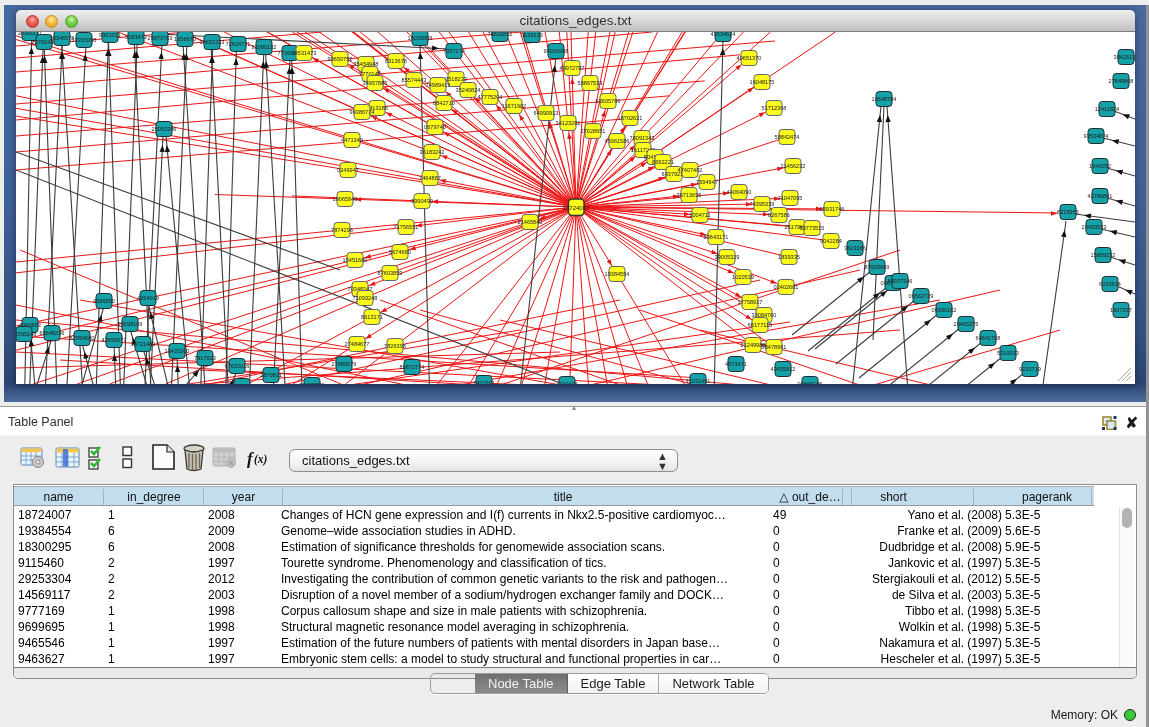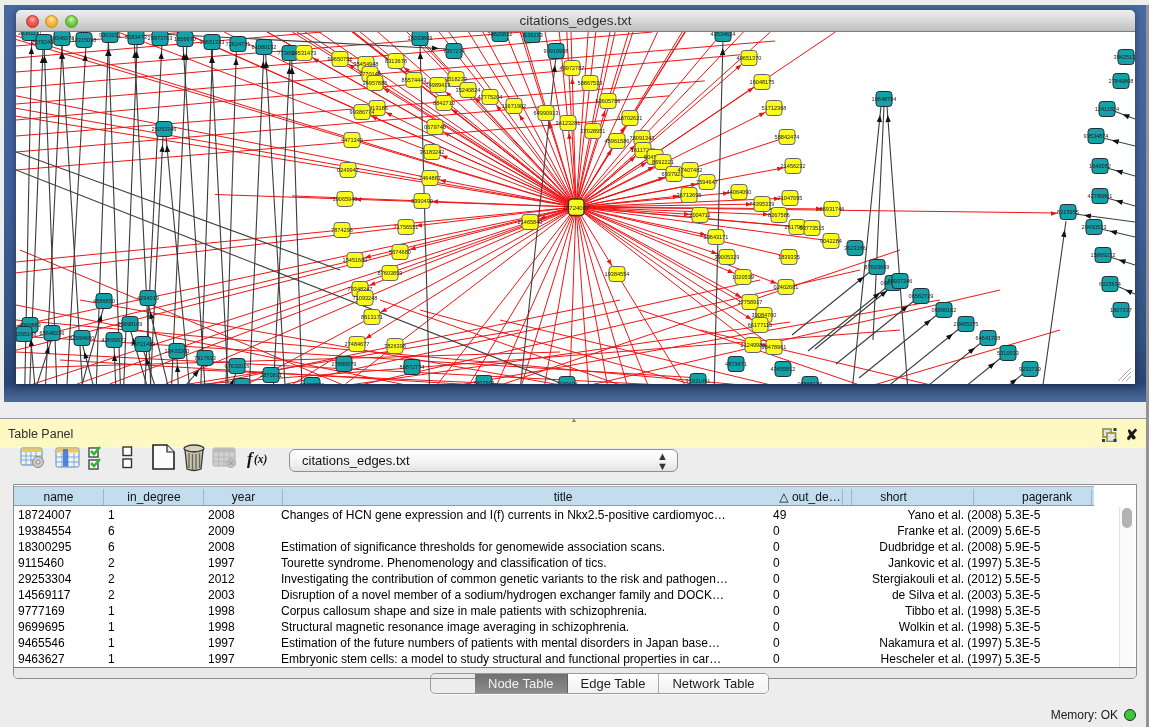--- a/index.html
+++ b/index.html
@@ -13,21 +13,21 @@
   background:linear-gradient(180deg,#efefef 0%,#d9d9d9 50%,#bfbfbf 100%);
   border-bottom:1px solid #7e7e7e; }
 #titlebar .t { text-align:center; font-size:13.5px; color:#303030; line-height:21px; font-weight:500; }
 .tl { position:absolute; top:4.5px; width:13px; height:13px; border-radius:50%; }
 #tl1 { left:9.5px; background:radial-gradient(circle at 50% 32%, #ffb3ab 0%, #ee5f55 40%, #d43b30 100%); border:0.5px solid #b5352c;}
 #tl2 { left:29px; background:radial-gradient(circle at 50% 32%, #ffe9b0 0%, #f6bb40 45%, #e59e1d 100%); border:0.5px solid #c08a1e;}
 #tl3 { left:48.5px; background:radial-gradient(circle at 50% 32%, #d2f5b6 0%, #74ce48 45%, #4fae27 100%); border:0.5px solid #53a026;}
 #canvas { position:absolute; left:0; top:22px; width:1119px; height:352px; background:#fff; }
 
 #tablepanel { position:absolute; left:0; top:402px; width:1149px; height:325px; background:#ededed; }
-#tpbar { position:absolute; left:0; top:16px; width:100%; height:30px; background:#fef9c3;
+#tpbar { position:absolute; left:0; top:4px; width:100%; height:30px; background:#ffffff;
   border-top:1px solid #9a9a9a; border-bottom:1px solid #f6f6f6; }
 #tpbar .t { position:absolute; left:8px; top:8px; font-size:12.5px; color:#2e2e2e; }
 #tpnotch { position:absolute; left:568px; top:-3px; width:12px; height:7px; color:#8a8a8a; font-size:7px; line-height:7px; text-align:center;}
 #toolbar { position:absolute; left:0; top:37px; width:100%; height:40px; }
 #combo { position:absolute; left:289px; top:47px; width:389px; height:23px;
   background:linear-gradient(180deg,#ffffff 0%,#f2f2f2 60%,#e3e3e3 100%);
   border:1px solid #8f8f8f; border-radius:6px; font-size:13px; color:#111;
   line-height:21px; padding-left:12px; }
 #combo .arr { position:absolute; right:9px; top:1px; font-size:11px; color:#333; letter-spacing:0; }
 #combo .arr div { height:10px; line-height:10px; }
@@ -766,20 +766,21 @@
           <span class="c3">2008</span>
           <span class="c4">Changes of HCN gene expression and I(f) currents in Nkx2.5-positive cardiomyoc…</span>
           <span class="c5">49</span>
           <span class="c6">Yano et al. (2008)</span>
           <span class="c7">5.3E-5</span>
         </div>
 <div class="tr">
           <span class="c1">19384554</span>
           <span class="c2">6</span>
           <span class="c3">2009</span>
+          <span class="c4">Genome–wide association studies in ADHD.</span>
           <span class="c5">0</span>
           <span class="c6">Franke et al. (2009)</span>
           <span class="c7">5.6E-5</span>
         </div>
 <div class="tr">
           <span class="c1">18300295</span>
           <span class="c2">6</span>
           <span class="c3">2008</span>
           <span class="c4">Estimation of significance thresholds for genomewide association scans.</span>
           <span class="c5">0</span>
@@ -819,21 +820,21 @@
           <span class="c3">1998</span>
           <span class="c4">Corpus callosum shape and size in male patients with schizophrenia.</span>
           <span class="c5">0</span>
           <span class="c6">Tibbo et al. (1998)</span>
           <span class="c7">5.3E-5</span>
         </div>
 <div class="tr">
           <span class="c1">9699695</span>
           <span class="c2">1</span>
           <span class="c3">1998</span>
-          <span class="c4">Structural magnetic resonance image averaging in schizophrenia.</span>
+          <span class="c4">Structural magnetic resonance model averaging in schizophrenia.</span>
           <span class="c5">0</span>
           <span class="c6">Wolkin et al. (1998)</span>
           <span class="c7">5.3E-5</span>
         </div>
 <div class="tr">
           <span class="c1">9465546</span>
           <span class="c2">1</span>
           <span class="c3">1997</span>
           <span class="c4">Estimation of the future numbers of patients with mental disorders in Japan base…</span>
           <span class="c5">0</span>

